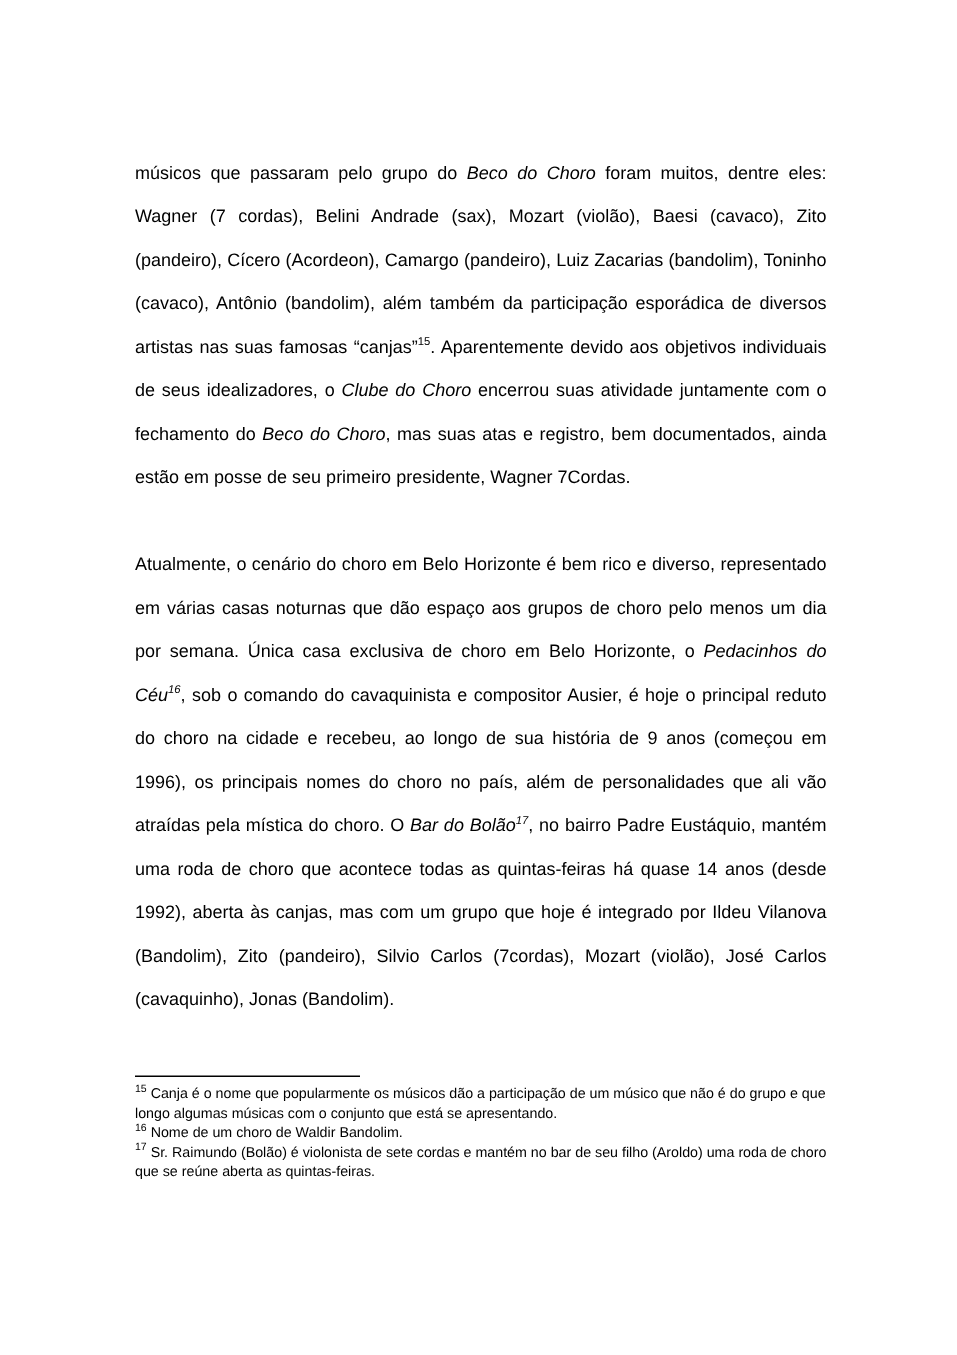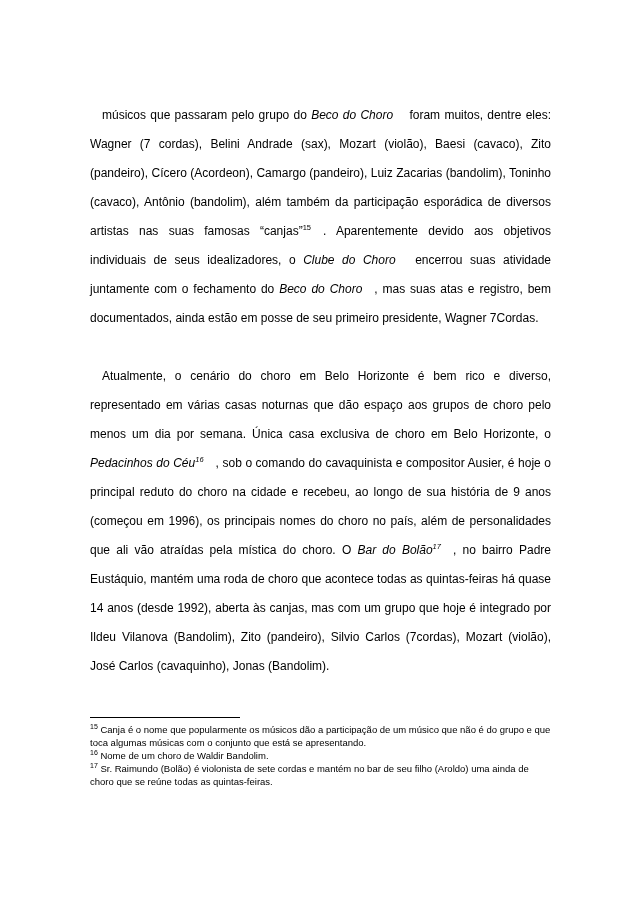--- a/index.html
+++ b/index.html
@@ -21,21 +21,21 @@
     left: 90px;
     width: 461px;
     top: 101px;
     font-size: 12px;
     line-height: 29px;
     text-align: justify;
   }
   .body-text p {
     margin: 0 0 29px 0;
   }
-  .run.normal { font-style: normal; margin-left: 12px; }
+  .run.normal { font-style: normal; }
   .run.italic { font-style: italic; margin-top: 13px; }
   sup.run {
     font-size: 7.5px;
     line-height: 0;
     vertical-align: super;
   }
   sup.run.super { font-style: normal; }
   sup.run.super-italic { font-style: italic; }
   .footnote-separator {
     position: absolute;
@@ -65,17 +65,17 @@
 </head>
 <body>
 
 <div class="page">
   <div class="body-text">
     <p><span class="run normal">músicos que passaram pelo grupo do </span><span class="run italic">Beco do Choro</span><span class="run normal"> foram muitos, dentre eles: Wagner (7 cordas), Belini Andrade (sax), Mozart (violão), Baesi (cavaco), Zito (pandeiro), Cícero (Acordeon), Camargo (pandeiro), Luiz Zacarias (bandolim), Toninho (cavaco), Antônio (bandolim), além também da participação esporádica de diversos artistas nas suas famosas “canjas”</span><sup class="run super">15</sup><span class="run normal">. Aparentemente devido aos objetivos individuais de seus idealizadores, o </span><span class="run italic">Clube do Choro</span><span class="run normal"> encerrou suas atividade juntamente com o fechamento do </span><span class="run italic">Beco do Choro</span><span class="run normal">, mas suas atas e registro, bem documentados, ainda estão em posse de seu primeiro presidente, Wagner 7Cordas.</span></p>
     <p><span class="run normal">Atualmente, o cenário do choro em Belo Horizonte é bem rico e diverso, representado em várias casas noturnas que dão espaço aos grupos de choro pelo menos um dia por semana. Única casa exclusiva de choro em Belo Horizonte, o </span><span class="run italic">Pedacinhos do Céu</span><sup class="run super-italic">16</sup><span class="run normal">, sob o comando do cavaquinista e compositor Ausier, é hoje o principal reduto do choro na cidade e recebeu, ao longo de sua história de 9 anos (começou em 1996), os principais nomes do choro no país, além de personalidades que ali vão atraídas pela mística do choro. O </span><span class="run italic">Bar do Bolão</span><sup class="run super-italic">17</sup><span class="run normal">, no bairro Padre Eustáquio, mantém uma roda de choro que acontece todas as quintas-feiras há quase 14 anos (desde 1992), aberta às canjas, mas com um grupo que hoje é integrado por Ildeu Vilanova (Bandolim), Zito (pandeiro), Silvio Carlos (7cordas), Mozart (violão), José Carlos (cavaquinho), Jonas (Bandolim).</span></p>
   </div>
   <div class="footnote-separator"></div>
   <div class="footnotes">
-    <div class="footnote"><sup class="fn-marker">15</sup><span> Canja é o nome que popularmente os músicos dão a participação de um músico que não é do grupo e que toca algumas músicas com o conjunto que está se apresentando.</span></div>
+    <div class="footnote"><sup class="fn-marker">15</sup><span> Canja é o nome que popularmente os músicos dão a participação de um músico que não é do grupo e que longo algumas músicas com o conjunto que está se apresentando.</span></div>
     <div class="footnote"><sup class="fn-marker">16</sup><span> Nome de um choro de Waldir Bandolim.</span></div>
-    <div class="footnote"><sup class="fn-marker">17</sup><span> Sr. Raimundo (Bolão) é violonista de sete cordas e mantém no bar de seu filho (Aroldo) uma ainda de choro que se reúne todas as quintas-feiras.</span></div>
+    <div class="footnote"><sup class="fn-marker">17</sup><span> Sr. Raimundo (Bolão) é violonista de sete cordas e mantém no bar de seu filho (Aroldo) uma roda de choro que se reúne aberta as quintas-feiras.</span></div>
   </div>
 </div>
 
 </body></html>

